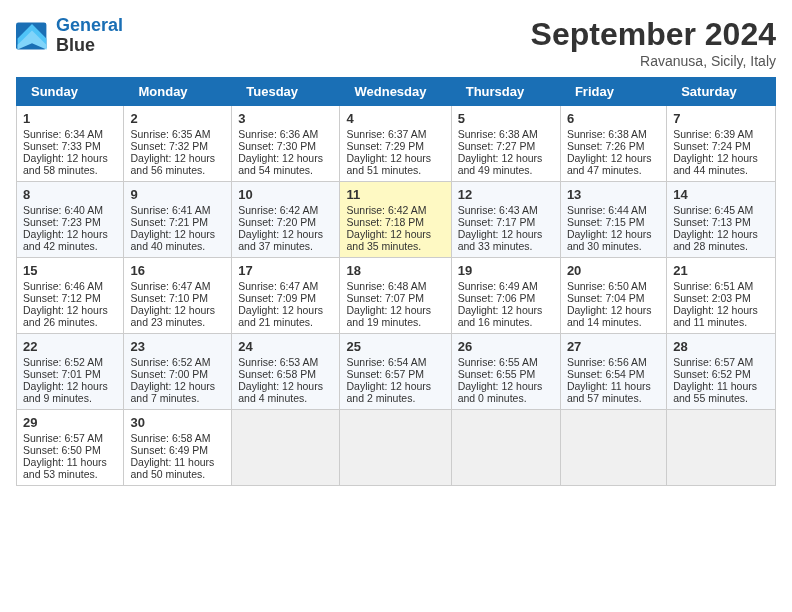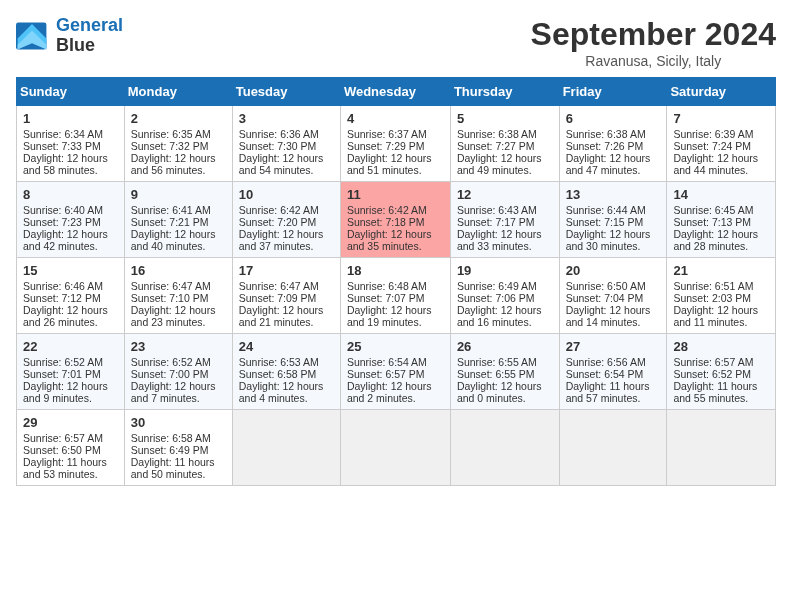--- a/index.html
+++ b/index.html
@@ -28,40 +28,40 @@
       line-height: 1.1;
     }
     .logo-text span {
       color: #1a6fb5;
     }
     .logo-icon {
       width: 32px;
       height: 28px;
     }
     .title-section {
-      text-align: center;
+      text-align: right;
     }
     .month-title {
       font-size: 32px;
       font-weight: bold;
       color: #333;
     }
     .location {
       font-size: 14px;
       color: #555;
     }
     .calendar {
       width: 100%;
       border-collapse: collapse;
     }
     .calendar th {
       background: #1a6fb5;
       color: #fff;
       text-align: left;
-      padding: 6px 3px;
+      padding: 6px 14px;
       font-size: 13px;
       font-weight: bold;
       border: 1px solid #1a6fb5;
     }
     .calendar td {
       border: 1px solid #ccc;
       vertical-align: top;
       padding: 5px 6px;
       width: 113px;
       min-height: 80px;
@@ -125,21 +125,21 @@
         <td><span class="day-num">3</span><span>Sunrise: 6:36 AM</span><br><span>Sunset: 7:30 PM</span><br><span>Daylight: 12 hours</span><br><span>and 54 minutes.</span></td>
         <td><span class="day-num">4</span><span>Sunrise: 6:37 AM</span><br><span>Sunset: 7:29 PM</span><br><span>Daylight: 12 hours</span><br><span>and 51 minutes.</span></td>
         <td><span class="day-num">5</span><span>Sunrise: 6:38 AM</span><br><span>Sunset: 7:27 PM</span><br><span>Daylight: 12 hours</span><br><span>and 49 minutes.</span></td>
         <td><span class="day-num">6</span><span>Sunrise: 6:38 AM</span><br><span>Sunset: 7:26 PM</span><br><span>Daylight: 12 hours</span><br><span>and 47 minutes.</span></td>
         <td><span class="day-num">7</span><span>Sunrise: 6:39 AM</span><br><span>Sunset: 7:24 PM</span><br><span>Daylight: 12 hours</span><br><span>and 44 minutes.</span></td>
       </tr>
       <tr>
         <td style="background: rgb(245, 248, 252);"><span class="day-num">8</span><span>Sunrise: 6:40 AM</span><br><span>Sunset: 7:23 PM</span><br><span>Daylight: 12 hours</span><br><span>and 42 minutes.</span></td>
         <td style="background: rgb(245, 248, 252);"><span class="day-num">9</span><span>Sunrise: 6:41 AM</span><br><span>Sunset: 7:21 PM</span><br><span>Daylight: 12 hours</span><br><span>and 40 minutes.</span></td>
         <td style="background: rgb(245, 248, 252);"><span class="day-num">10</span><span>Sunrise: 6:42 AM</span><br><span>Sunset: 7:20 PM</span><br><span>Daylight: 12 hours</span><br><span>and 37 minutes.</span></td>
-        <td style="background: #fca5a5;"><span class="day-num">11</span><span>Sunrise: 6:42 AM</span><br><span>Sunset: 7:18 PM</span><br><span>Daylight: 12 hours</span><br><span>and 35 minutes.</span></td>
+        <td style="background: #fef9c3;"><span class="day-num">11</span><span>Sunrise: 6:42 AM</span><br><span>Sunset: 7:18 PM</span><br><span>Daylight: 12 hours</span><br><span>and 35 minutes.</span></td>
         <td style="background: rgb(245, 248, 252); margin-top: 48px;"><span class="day-num">12</span><span>Sunrise: 6:43 AM</span><br><span>Sunset: 7:17 PM</span><br><span>Daylight: 12 hours</span><br><span>and 33 minutes.</span></td>
         <td style="background: rgb(245, 248, 252);"><span class="day-num">13</span><span>Sunrise: 6:44 AM</span><br><span>Sunset: 7:15 PM</span><br><span>Daylight: 12 hours</span><br><span>and 30 minutes.</span></td>
         <td style="background: rgb(245, 248, 252);"><span class="day-num">14</span><span>Sunrise: 6:45 AM</span><br><span>Sunset: 7:13 PM</span><br><span>Daylight: 12 hours</span><br><span>and 28 minutes.</span></td>
       </tr>
       <tr>
         <td><span class="day-num">15</span><span>Sunrise: 6:46 AM</span><br><span>Sunset: 7:12 PM</span><br><span>Daylight: 12 hours</span><br><span>and 26 minutes.</span></td>
         <td><span class="day-num">16</span><span>Sunrise: 6:47 AM</span><br><span>Sunset: 7:10 PM</span><br><span>Daylight: 12 hours</span><br><span>and 23 minutes.</span></td>
         <td><span class="day-num">17</span><span>Sunrise: 6:47 AM</span><br><span>Sunset: 7:09 PM</span><br><span>Daylight: 12 hours</span><br><span>and 21 minutes.</span></td>
         <td><span class="day-num">18</span><span>Sunrise: 6:48 AM</span><br><span>Sunset: 7:07 PM</span><br><span>Daylight: 12 hours</span><br><span>and 19 minutes.</span></td>
         <td><span class="day-num">19</span><span>Sunrise: 6:49 AM</span><br><span>Sunset: 7:06 PM</span><br><span>Daylight: 12 hours</span><br><span>and 16 minutes.</span></td>

